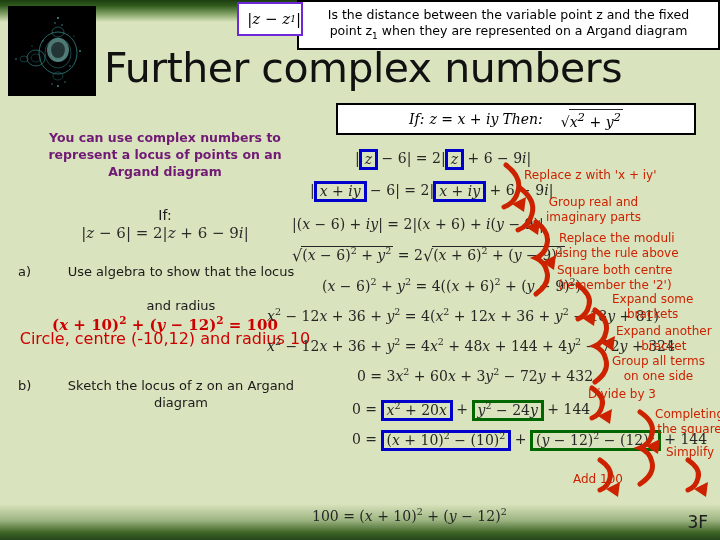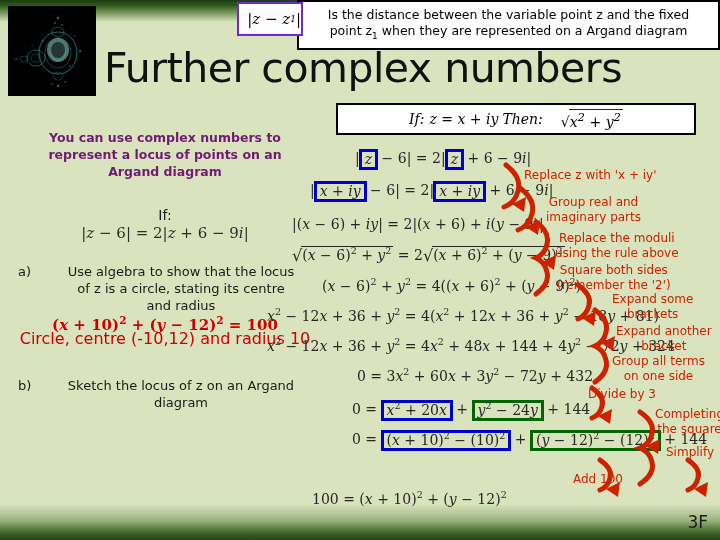--- a/index.html
+++ b/index.html
@@ -196,21 +196,21 @@
 
   <div class="ifword">If:</div>
   <div class="ifeq">
     |<span style="font-style:italic">z</span> − 6| = 2|<span style="font-style:italic">z</span> + 6 − 9<span style="font-style:italic">i</span>|
   </div>
 
   <div class="qa">
     <div class="lbl">a)</div>
     <div class="body">
       <span>Use algebra to show that the locus</span><br>
-      <span>of z is a circle, stating its centre</span><br>
+      <br>
       <span>and radius</span>
     </div>
   </div>
 
   <div class="ansA">
     (<span style="font-style:italic">x</span> + 10)<sup style="font-size:.7em">2</sup> + (<span style="font-style:italic">y</span> − 12)<sup style="font-size:.7em">2</sup> = 100
   </div>
   <div class="ansB">Circle, centre (-10,12) and radius 10</div>
 
   <div class="qb">
@@ -257,21 +257,21 @@
 
     <div class="line" style="left:52px;top:253px;font-size:14px;">
       0 = <span class="bluebox"><span class="mi">x</span><sup>2</sup> + 20<span class="mi">x</span></span> + <span class="greenbox"><span class="mi">y</span><sup>2</sup> − 24<span class="mi">y</span></span> + 144
     </div>
 
     <div class="line" style="left:52px;top:283px;font-size:14px;">
       0 = <span class="bluebox">(<span class="mi">x</span> + 10)<sup>2</sup> − (10)<sup>2</sup></span> + <span class="greenbox">(<span class="mi">y</span> − 12)<sup>2</sup> − (12)<sup>2</sup></span> + 144
     </div>
 
 
-    <div class="line" style="left:12px;top:345px;font-size:14px;">
+    <div class="line" style="left:12px;top:362px;font-size:14px;">
       100 = (<span class="mi">x</span> + 10)<sup>2</sup> + (<span class="mi">y</span> − 12)<sup>2</sup>
     </div>
   </div>
 
   <svg class="brace" style="left:0;top:0" width="720" height="540">
     <g fill="none" stroke="#cc2200" stroke-width="5" stroke-linecap="round">
       <path d="M506,165 q16,12 12,26 q-3,12 -14,16"></path>
       <path d="M520,188 q16,12 12,26 q-3,12 -14,16"></path>
       <path d="M536,222 q14,10 11,22 q-2,10 -11,14 q9,4 11,14 q3,12 -11,22"></path>
       <path d="M578,285 q14,10 11,20 q-2,10 -11,14"></path>
@@ -299,21 +299,21 @@
   </div>
   <div class="note ctr" style="left:546px;top:195px;">
     <span>Group real and</span><br>
     <span>imaginary parts</span>
   </div>
   <div class="note ctr" style="left:555px;top:231px;">
     <span>Replace the moduli</span><br>
     <span>using the rule above</span>
   </div>
   <div class="note ctr" style="left:557px;top:263px;">
-    <span>Square both sides</span><br>
+    <span>Square both centre</span><br>
     <span>(remember the '2')</span>
   </div>
   <div class="note ctr" style="left:612px;top:292px;">
     <span>Expand some</span><br>
     <span>brackets</span>
   </div>
   <div class="note ctr" style="left:616px;top:324px;">
     <span>Expand another</span><br>
     <span>bracket</span>
   </div>

